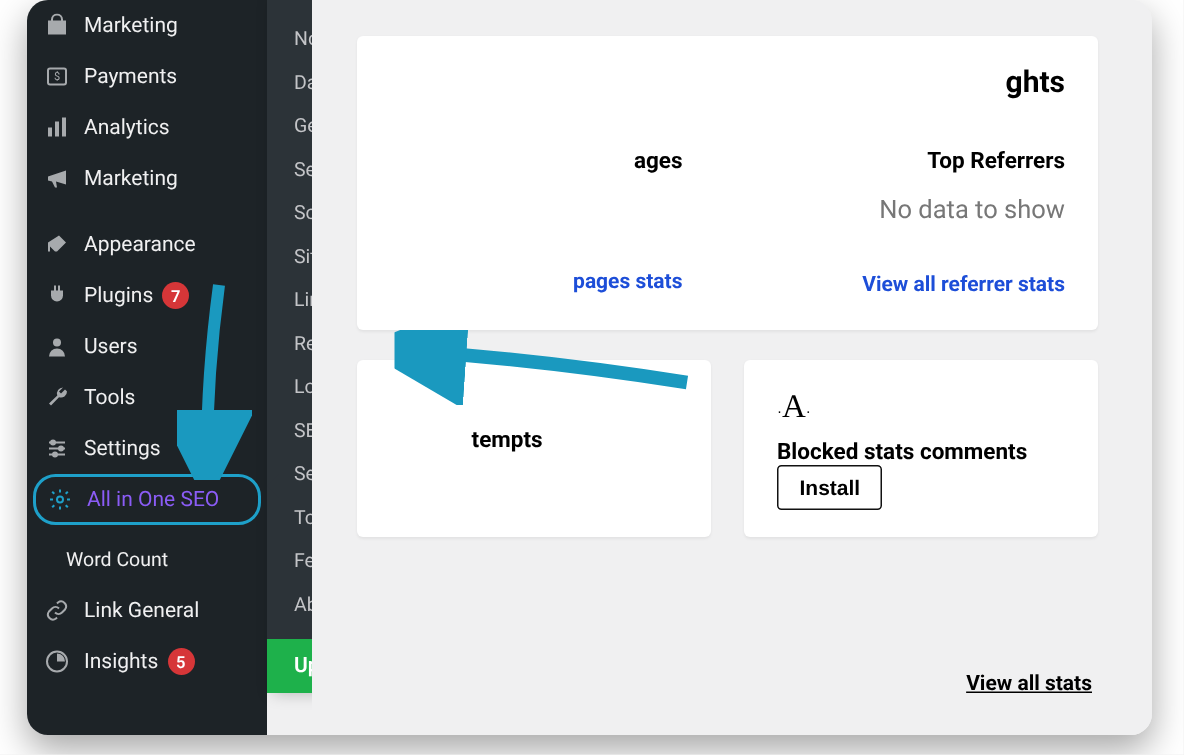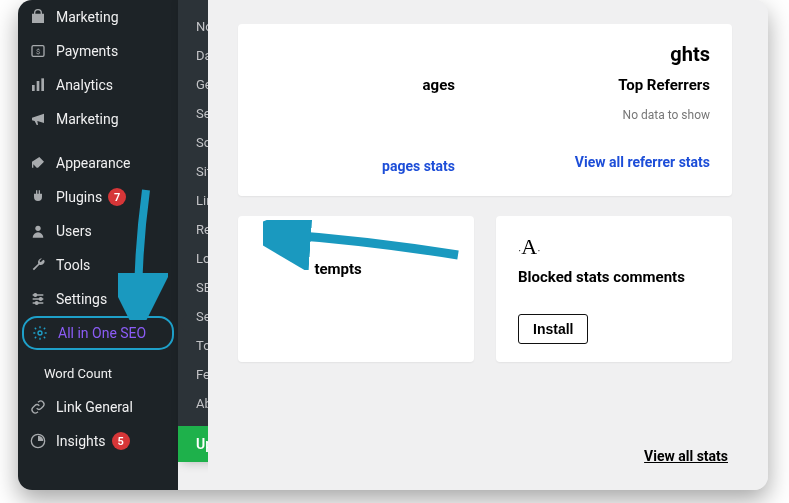--- a/index.html
+++ b/index.html
@@ -125,31 +125,31 @@
     background:#fff;
     border-radius: 4px;
     padding: 18px 22px;
     flex: 1;
     min-height: 60px;
     font-size: 14px;
     box-shadow: 0 1px 2px rgba(0,0,0,.06);
   }
   h3.card-title { font-size: 20px; font-weight: 700; margin-bottom: 6px; }
   .col-title { font-weight: 700; font-size: 15px; margin-bottom: 14px; }
-  .muted { color: #777; font-size: 12px; }
+  .muted { color: #777; font-size: 17px; }
   .link { font-weight: 700; font-size: 14px; color:#1d4ed8; }
   .install-btn {
     border: 1.5px solid #111;
     background:#fff;
     padding: 6px 14px;
     font-size: 14px;
     font-weight: 600;
     border-radius: 3px;
     cursor:pointer;
-    margin-top: 28px;
+    margin-top: 0;
   }
   .viewall {
     position:absolute;
     right: 40px; bottom: 26px;
     font-weight:700;
     text-decoration: underline;
     font-size: 14px;
   }
   .serif-a { font-family: Georgia, 'Times New Roman', serif; font-size: 22px; }
   
@@ -319,21 +319,21 @@
       </div>
     <div class="fly-item">
         <span>About Us</span>
       </div>
     <div class="fly-upgrade">Upgrade to Pro</div>
   </div>
 
   <div class="main">
     <div class="card" style="margin-bottom:20px; padding-bottom:22px;text-align:right;">
       <h3 class="card-title"><span style="opacity:0">Insi</span><span>ghts</span></h3>
-      <div style="display:flex; gap:60px; margin-top:10px;">
+      <div style="display:flex; gap:60px; margin-top:32px;">
         <div style="flex:1">
           <div class="col-title"><span style="opacity:0">Top P</span><span>ages</span></div>
           <div style="height:50px"></div>
           <div class="link"><span style="opacity:0">View all </span><span>pages stats</span></div>
         </div>
         <div style="flex:1">
           <div class="col-title">Top Referrers</div>
           <div class="muted">No data to show</div>
           <div style="height:32px"></div>
           <div class="link">View all referrer stats</div>

